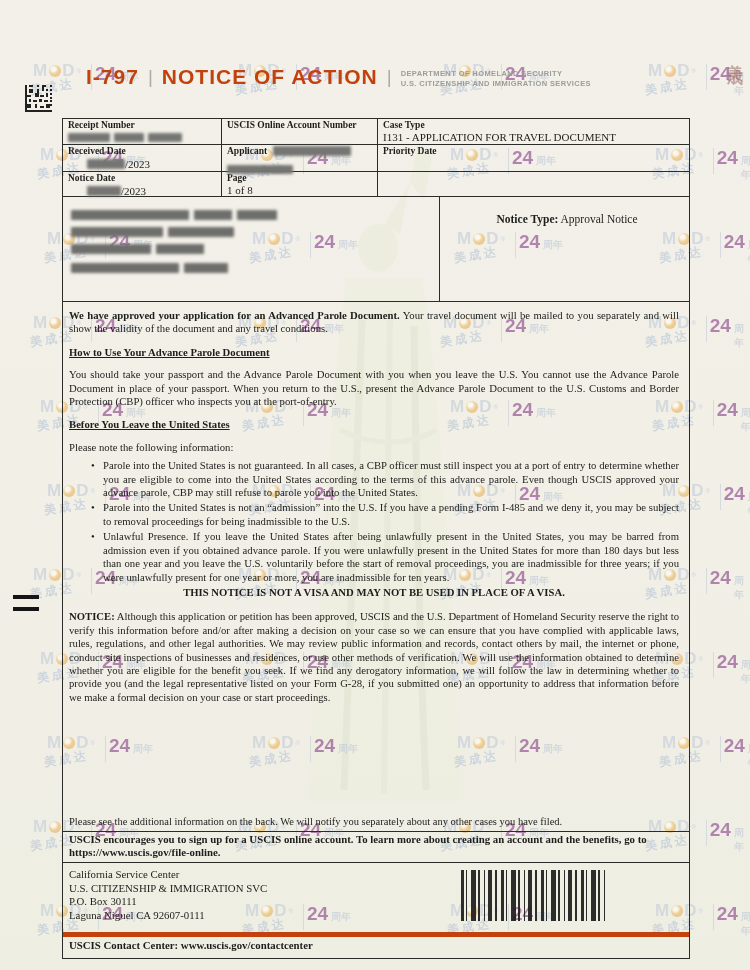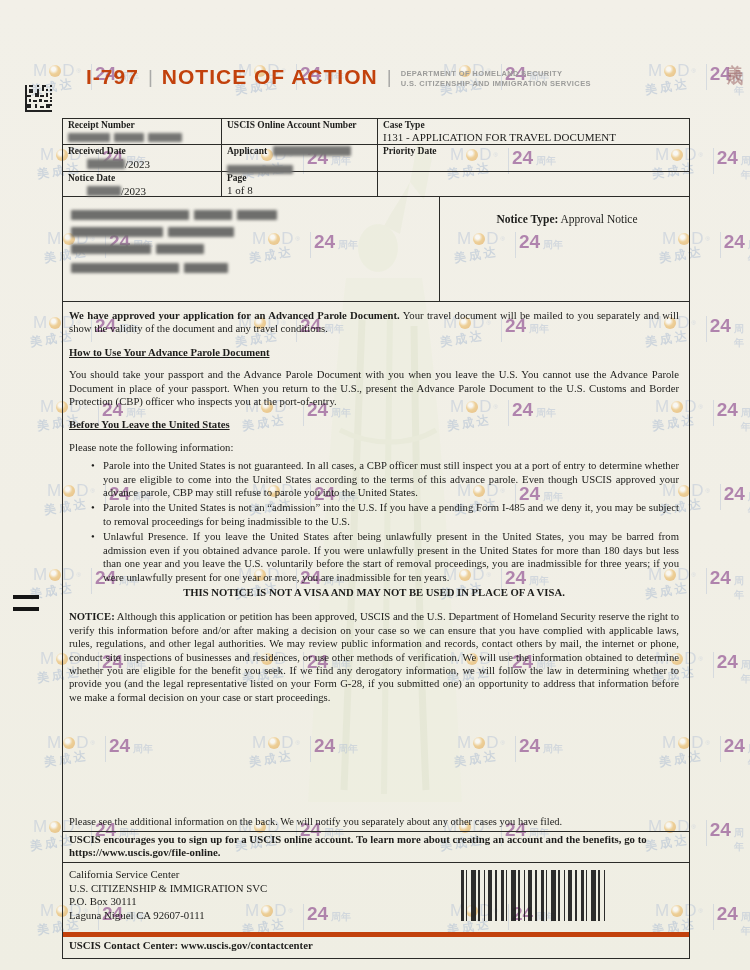--- a/index.html
+++ b/index.html
@@ -6,21 +6,21 @@
     background:linear-gradient(180deg,#f2f0e8 0%,#f1efe6 55%,#efeee3 100%);
     font-family:"Liberation Serif",serif;-webkit-font-smoothing:antialiased;}
   .page{position:absolute;inset:0;overflow:hidden;}
 
   
   .statue{position:absolute;left:250px;top:130px;width:260px;height:700px;opacity:.6;z-index:0;pointer-events:none;}
   .wm-layer{position:absolute;inset:0;z-index:1;pointer-events:none;}
   .wm{position:absolute;display:flex;align-items:flex-start;opacity:.5;}
   .wm-logo{display:inline-block;}
   .wm-mcd{display:flex;align-items:center;font-family:"Liberation Sans",sans-serif;
-    font-weight:400;font-size:17px;color:#b9c5d8;letter-spacing:1px;line-height:1;text-align:center;}
+    font-weight:700;font-size:17px;color:#b9c5d8;letter-spacing:1px;line-height:1;text-align:center;}
   .wm-dot{width:12px;height:12px;border-radius:50%;margin:0 1px;display:inline-block;
     background:radial-gradient(circle at 38% 35%,#ffffff 0 18%,#ecb24c 45%,#d98f2b 100%);}
   .wm-reg{font-size:6px;color:#b9c5d8;vertical-align:super;margin-left:1px;}
   .wm-cn{display:block;font-size:12px;font-weight:700;color:#abbcd3;letter-spacing:3px;
     transform:rotate(-9deg) translate(-3px,-1px);}
   .wm-sep{width:1px;height:26px;background:#bcc7d8;margin:2px 3px 0 9px;}
   .wm-24{display:flex;align-items:baseline;margin-top:2px;}
   .wm-24 .n{font-family:"Liberation Sans",sans-serif;font-weight:800;font-size:19px;color:#701a75;line-height:1;}
   .wm-24 .a{font-size:10px;color:#b5c2d6;margin-left:3px;font-weight:700;}
   .side-cn{position:absolute;writing-mode:vertical-rl;letter-spacing:6px;z-index:1;pointer-events:none;

